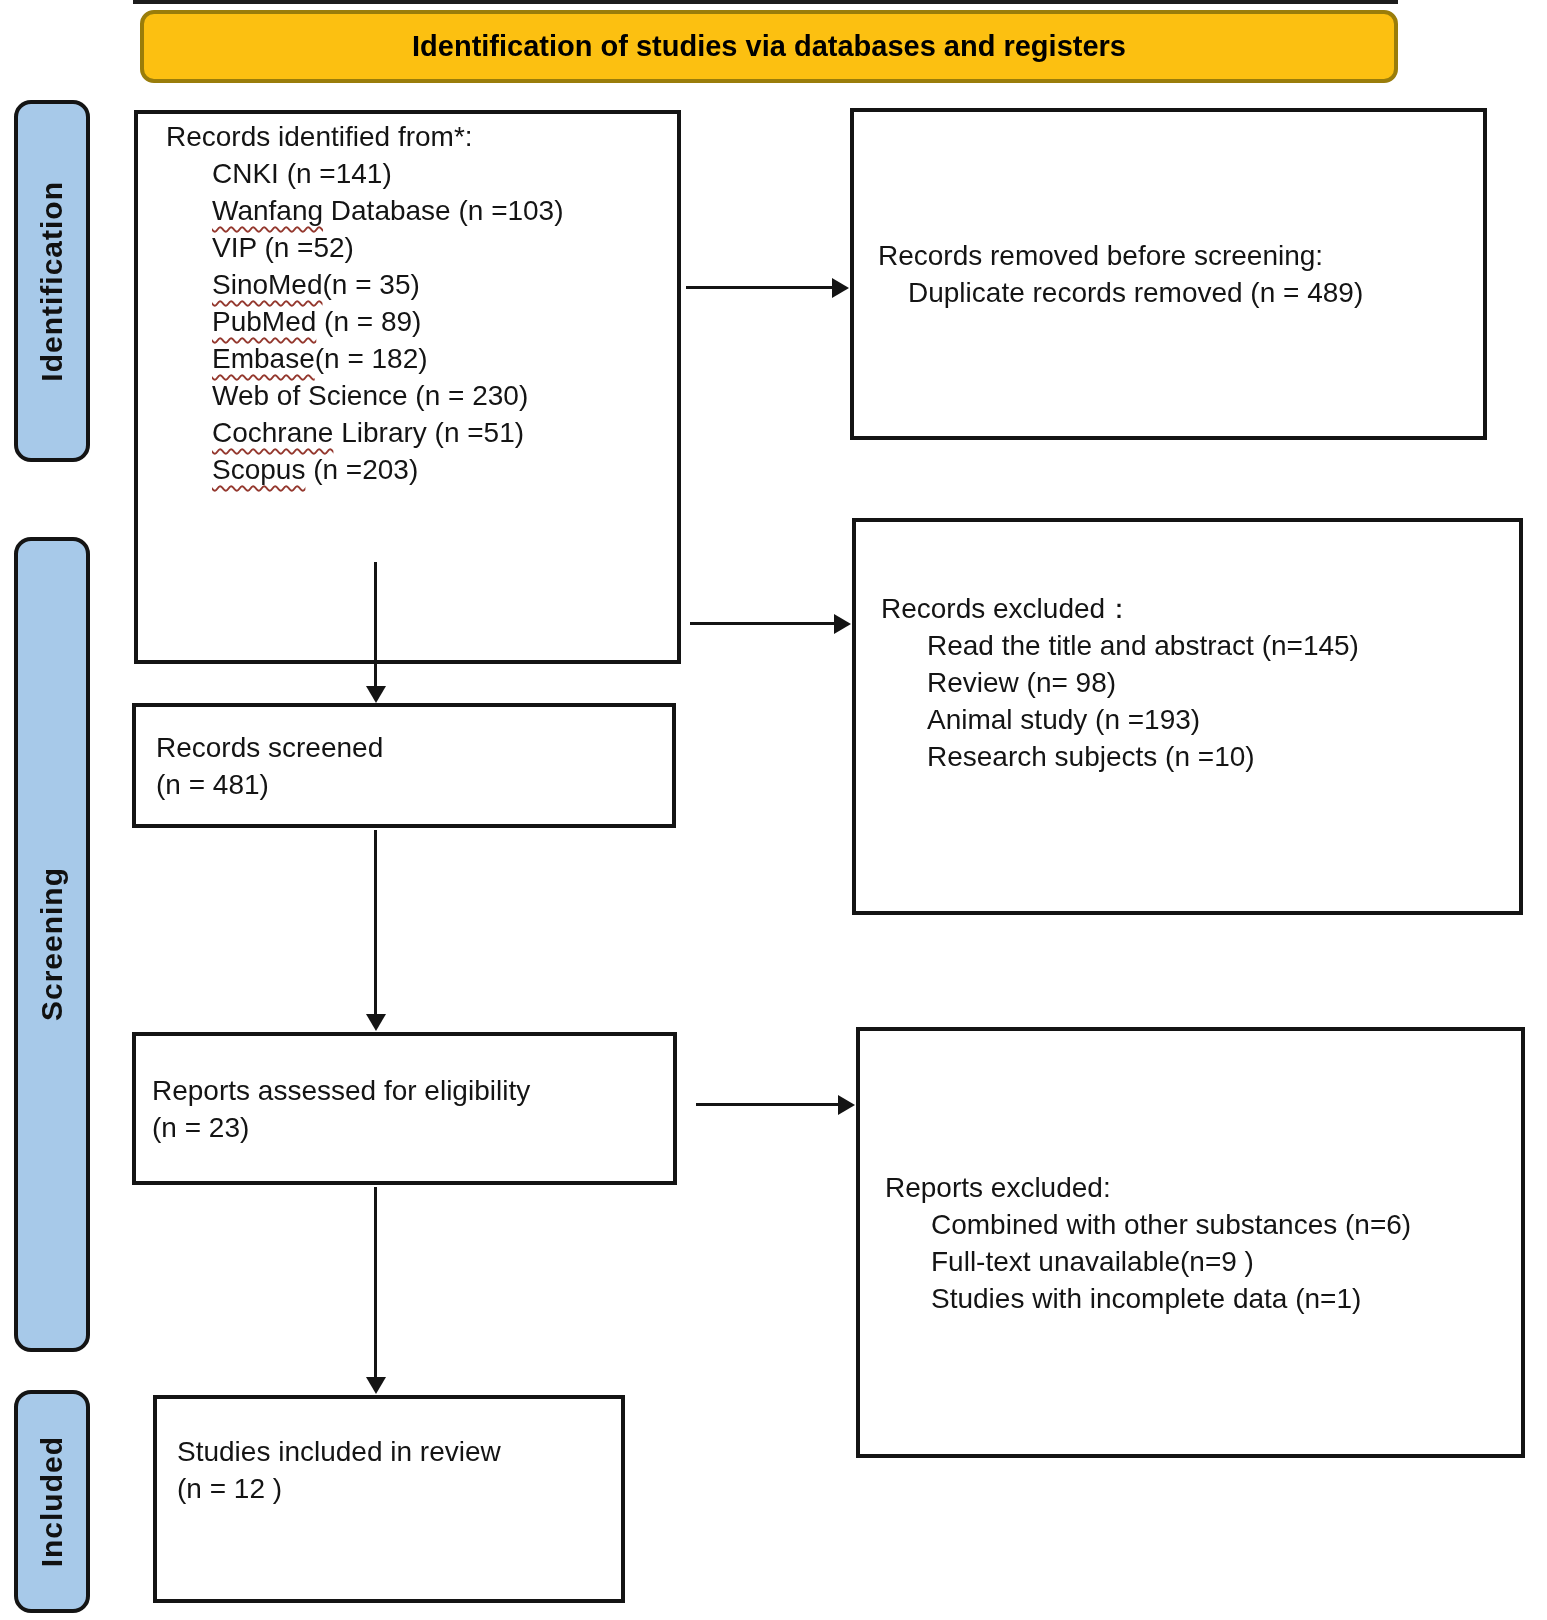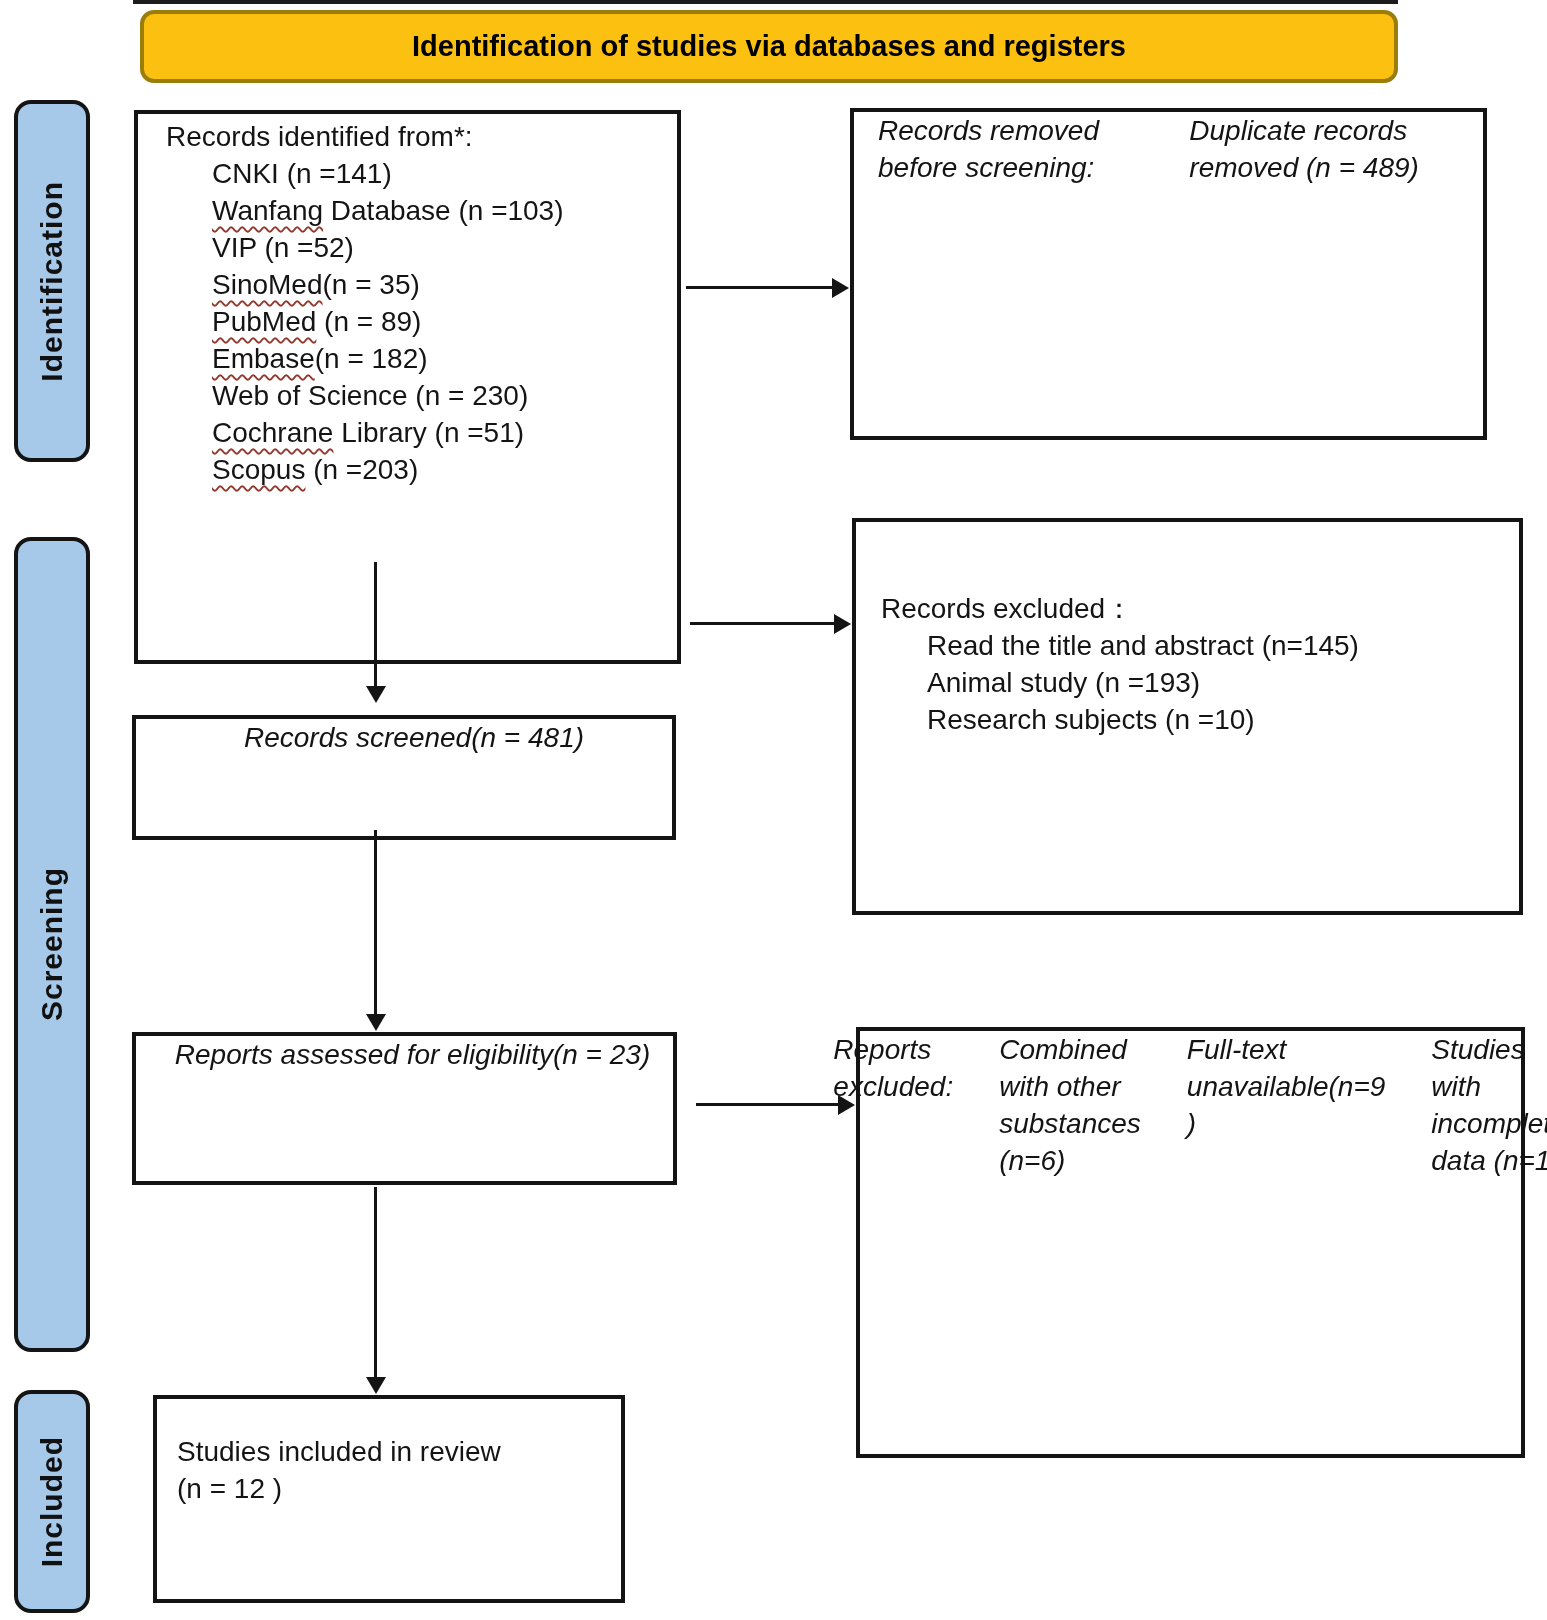--- a/index.html
+++ b/index.html
@@ -28,26 +28,26 @@
   }
   #stage-identification { top:100px; height:362px; }
   #stage-screening      { top:537px; height:815px; }
   #stage-included       { top:1390px; height:223px; }
 
   .box {
     position:absolute; background:#ffffff; border:4px solid #141414;
     box-sizing:border-box; font-size:28px; line-height:37px;
   }
   .box .indent { margin-left:46px; }
-  .flexc { display:flex; flex-direction:row; justify-content:center;font-style:italic; }
+  .flexc { display:flex; flex-direction:column; justify-content:center; }
 
   #box-identified { left:134px; top:110px; width:547px; height:554px; padding:4px 6px 0 28px; }
   #box-removed    { left:850px; top:108px; width:637px; height:332px; padding-left:24px; padding-right:6px; }
   #box-removed .indent { margin-left:30px; }
-  #box-screened   { left:132px; top:703px; width:544px; height:125px; padding-left:20px;margin-top:12px; }
+  #box-screened   { left:132px; top:703px; width:544px; height:125px; padding-left:20px; }
   #box-records-excluded { left:852px; top:518px; width:671px; height:397px; padding:68px 6px 0 25px; }
   #box-assessed   { left:132px; top:1032px; width:545px; height:153px; padding-left:16px; }
   #box-reports-excluded { left:856px; top:1027px; width:669px; height:431px; padding-left:25px; padding-right:6px; }
   #box-included   { left:153px; top:1395px; width:472px; height:208px; padding:34px 6px 0 20px; }
 
   .sq {
     text-decoration-line:underline; text-decoration-style:wavy;
     text-decoration-color:#94382E; text-decoration-thickness:1.5px;
     text-underline-offset:6px;
   }
@@ -101,20 +101,21 @@
   </div>
 
   <div class="box flexc" id="box-screened">
     <div>Records screened</div>
     <div>(n = 481)</div>
   </div>
 
   <div class="box" id="box-records-excluded">
     <div>Records excluded：</div>
     <div class="indent">Read the title and abstract (n=145)</div>
+    <div class="indent">Review (n= 98)</div>
     <div class="indent">Animal study (n =193)</div>
     <div class="indent">Research subjects (n =10)</div>
   </div>
 
   <div class="box flexc" id="box-assessed">
     <div>Reports assessed for eligibility</div>
     <div>(n = 23)</div>
   </div>
 
   <div class="box flexc" id="box-reports-excluded">

